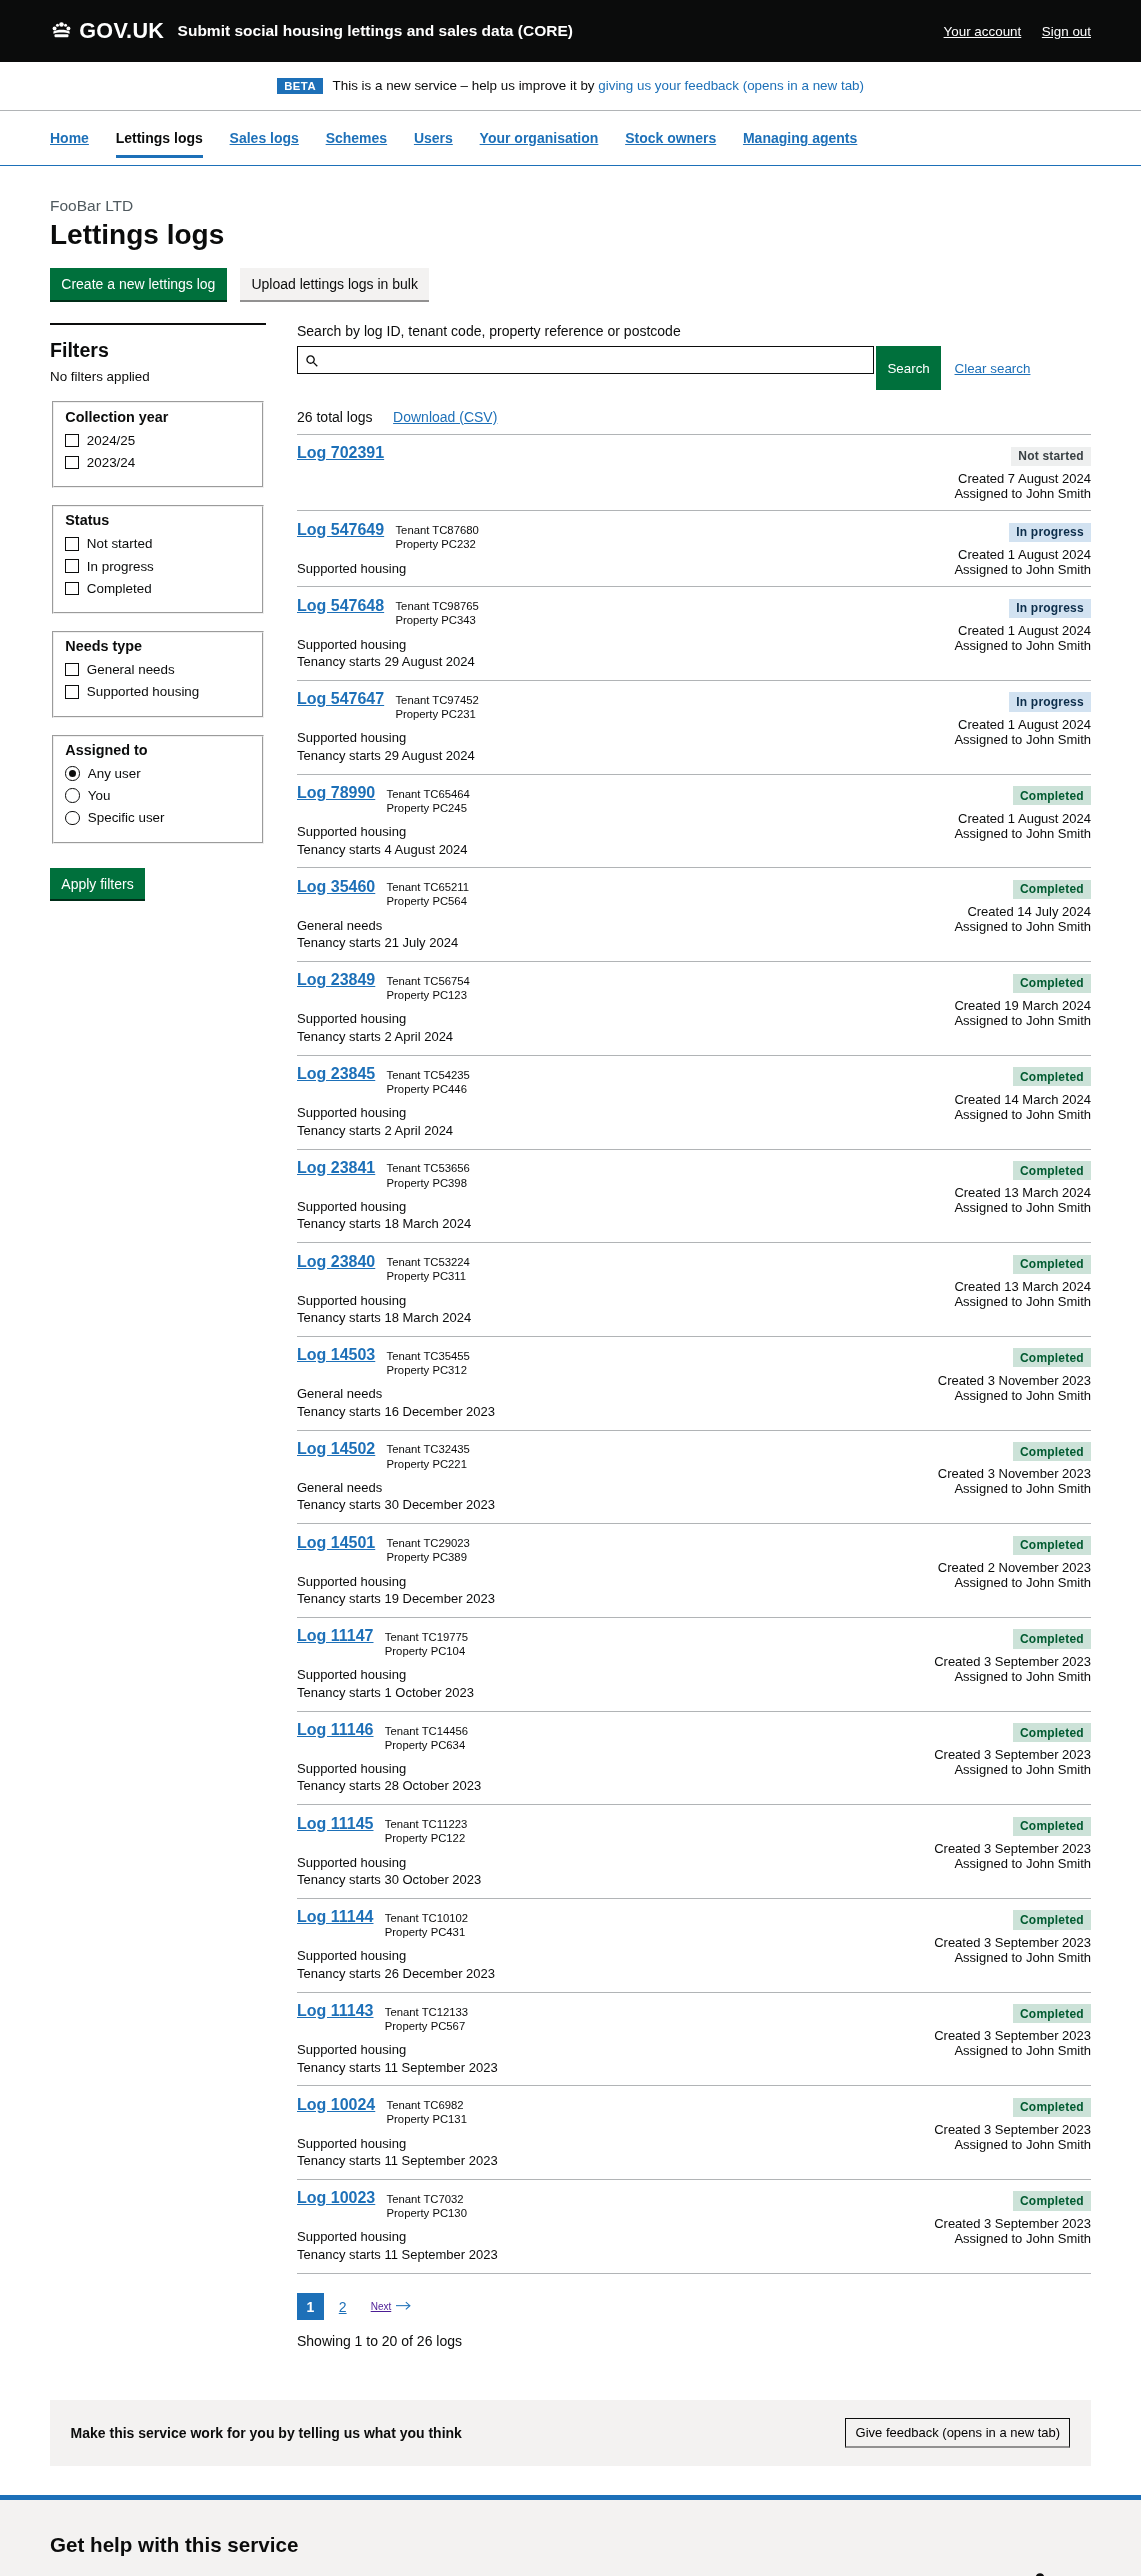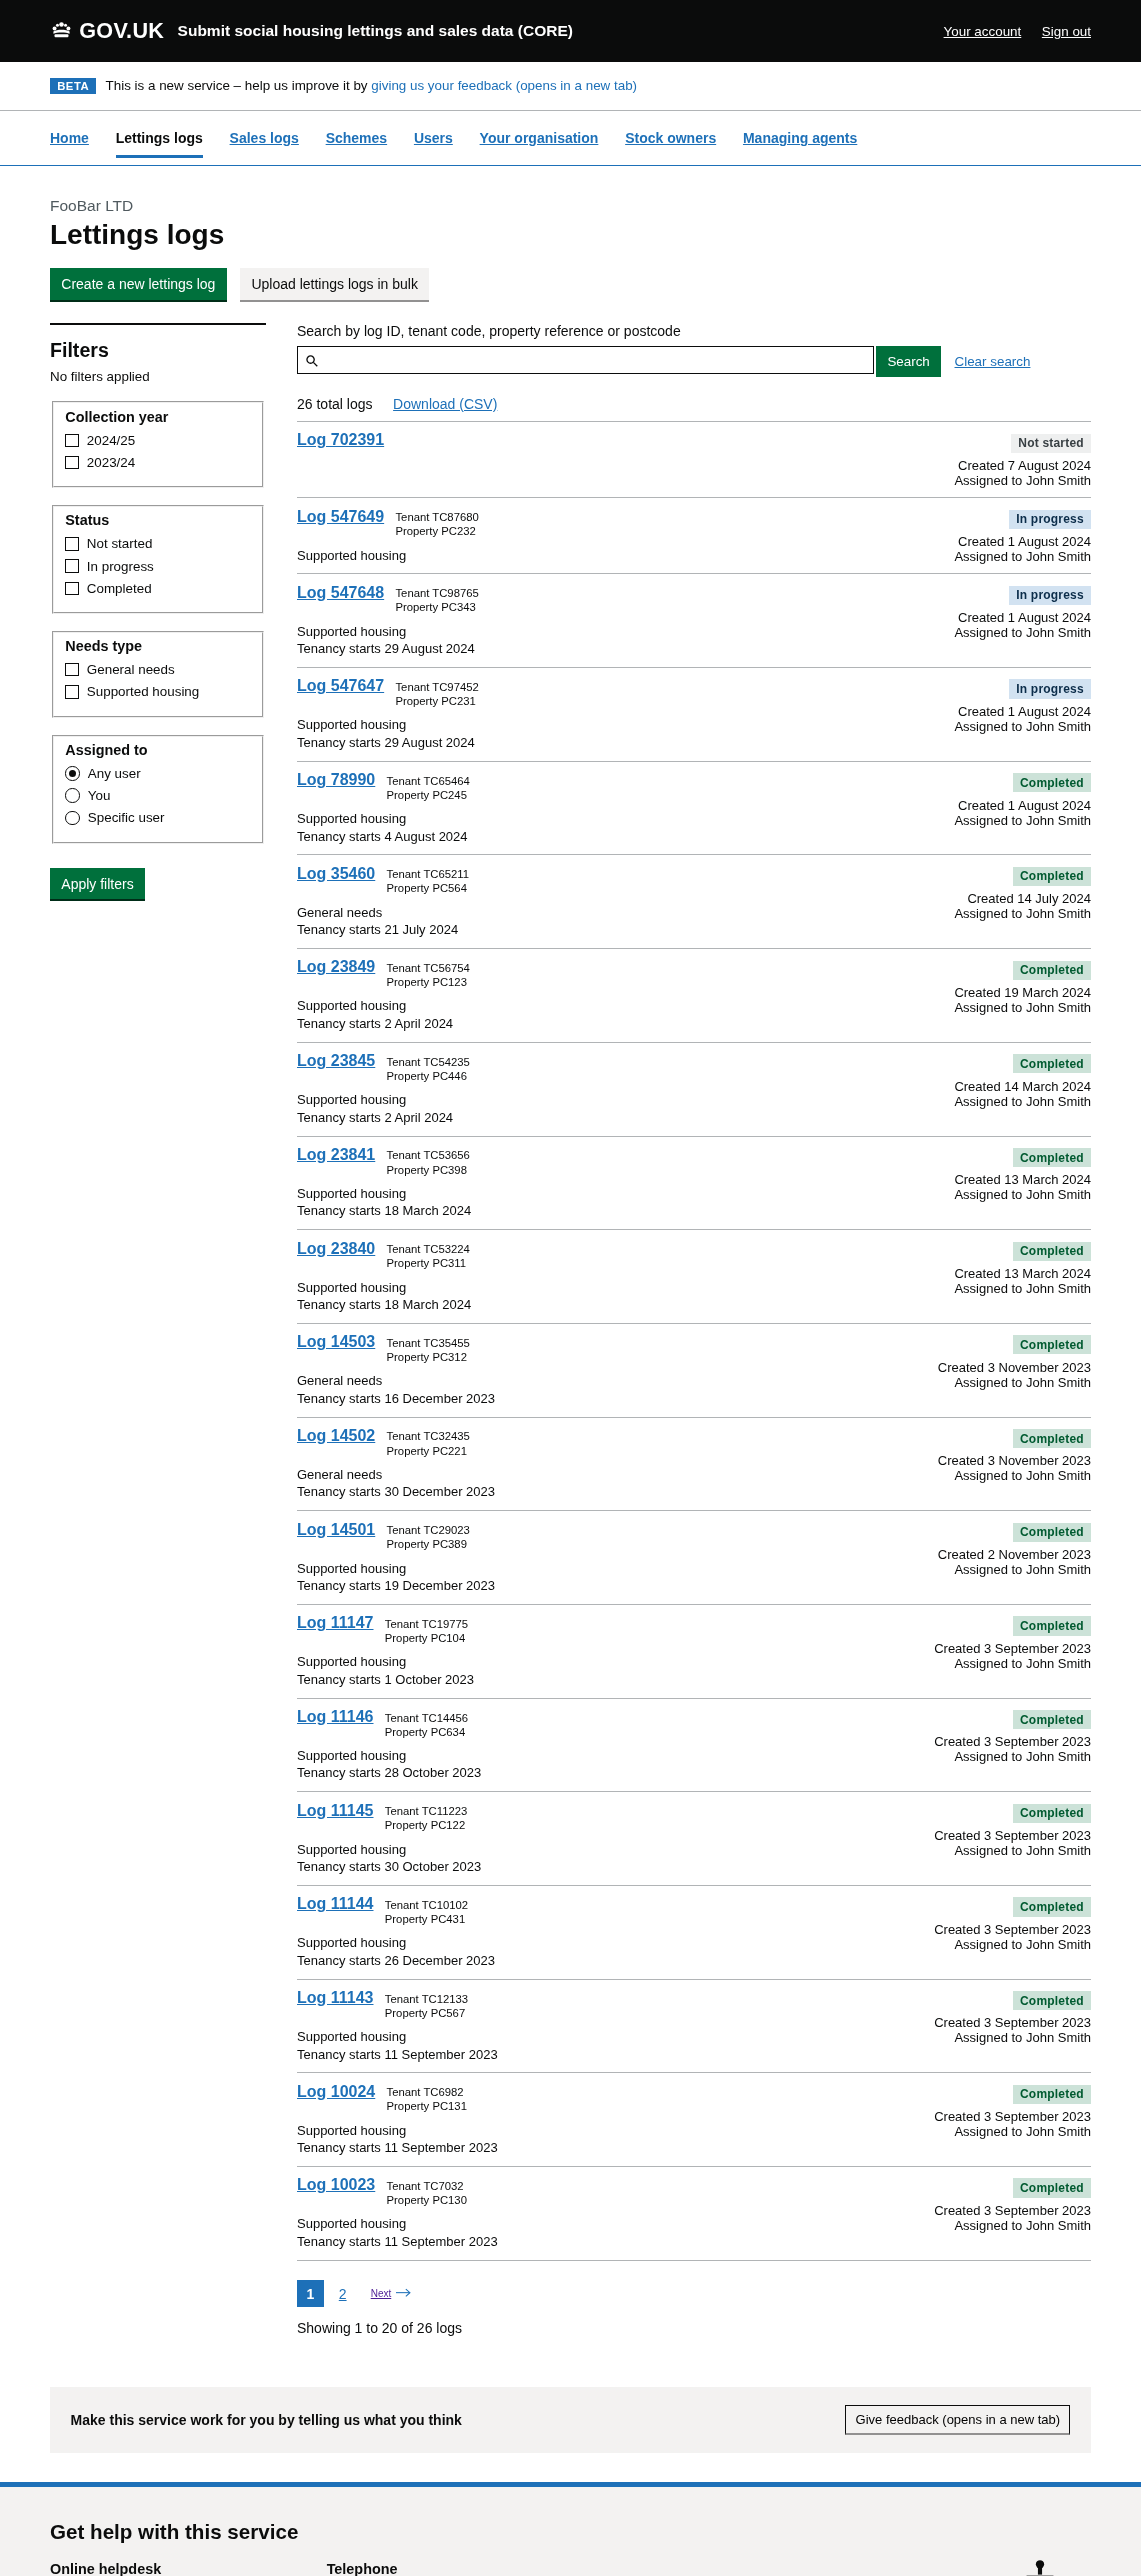--- a/index.html
+++ b/index.html
@@ -65,20 +65,21 @@
   .phase-band {
     border-bottom: 0.5px solid #b1b4b6;
     background: #fff;
   }
   .phase-banner {
     display: flex;
     align-items: center;
     gap: 9.3px;
     padding: 8.2px 0;
     font-size: 13.4px;
+    justify-content: center;
   }
   .phase-tag {
     background: #1d70b8;
     color: #fff;
     font-weight: bold;
     font-size: 11.3px;
     padding: 2.1px 7.2px;
     text-transform: uppercase;
     letter-spacing: 0.5px;
   }
@@ -247,21 +248,21 @@
     left: 8.2px; top: 6.7px;
     width: 13.4px; height: 13.4px;
     pointer-events: none;
   }
   .search-btn {
     background: #00703c;
     color: #fff;
     border: none;
     font-size: 13.4px;
     padding: 0 11.3px;
-    height: 31px;
+    height: 44px;
     cursor: pointer;
     font-family: "Liberation Sans", sans-serif;
     margin-left: 2.1px;
   }
   .clear-search {
     color: #1d70b8;
     text-decoration: underline;
     font-size: 13.4px;
     align-self: center;
     margin-left: 13.4px;

